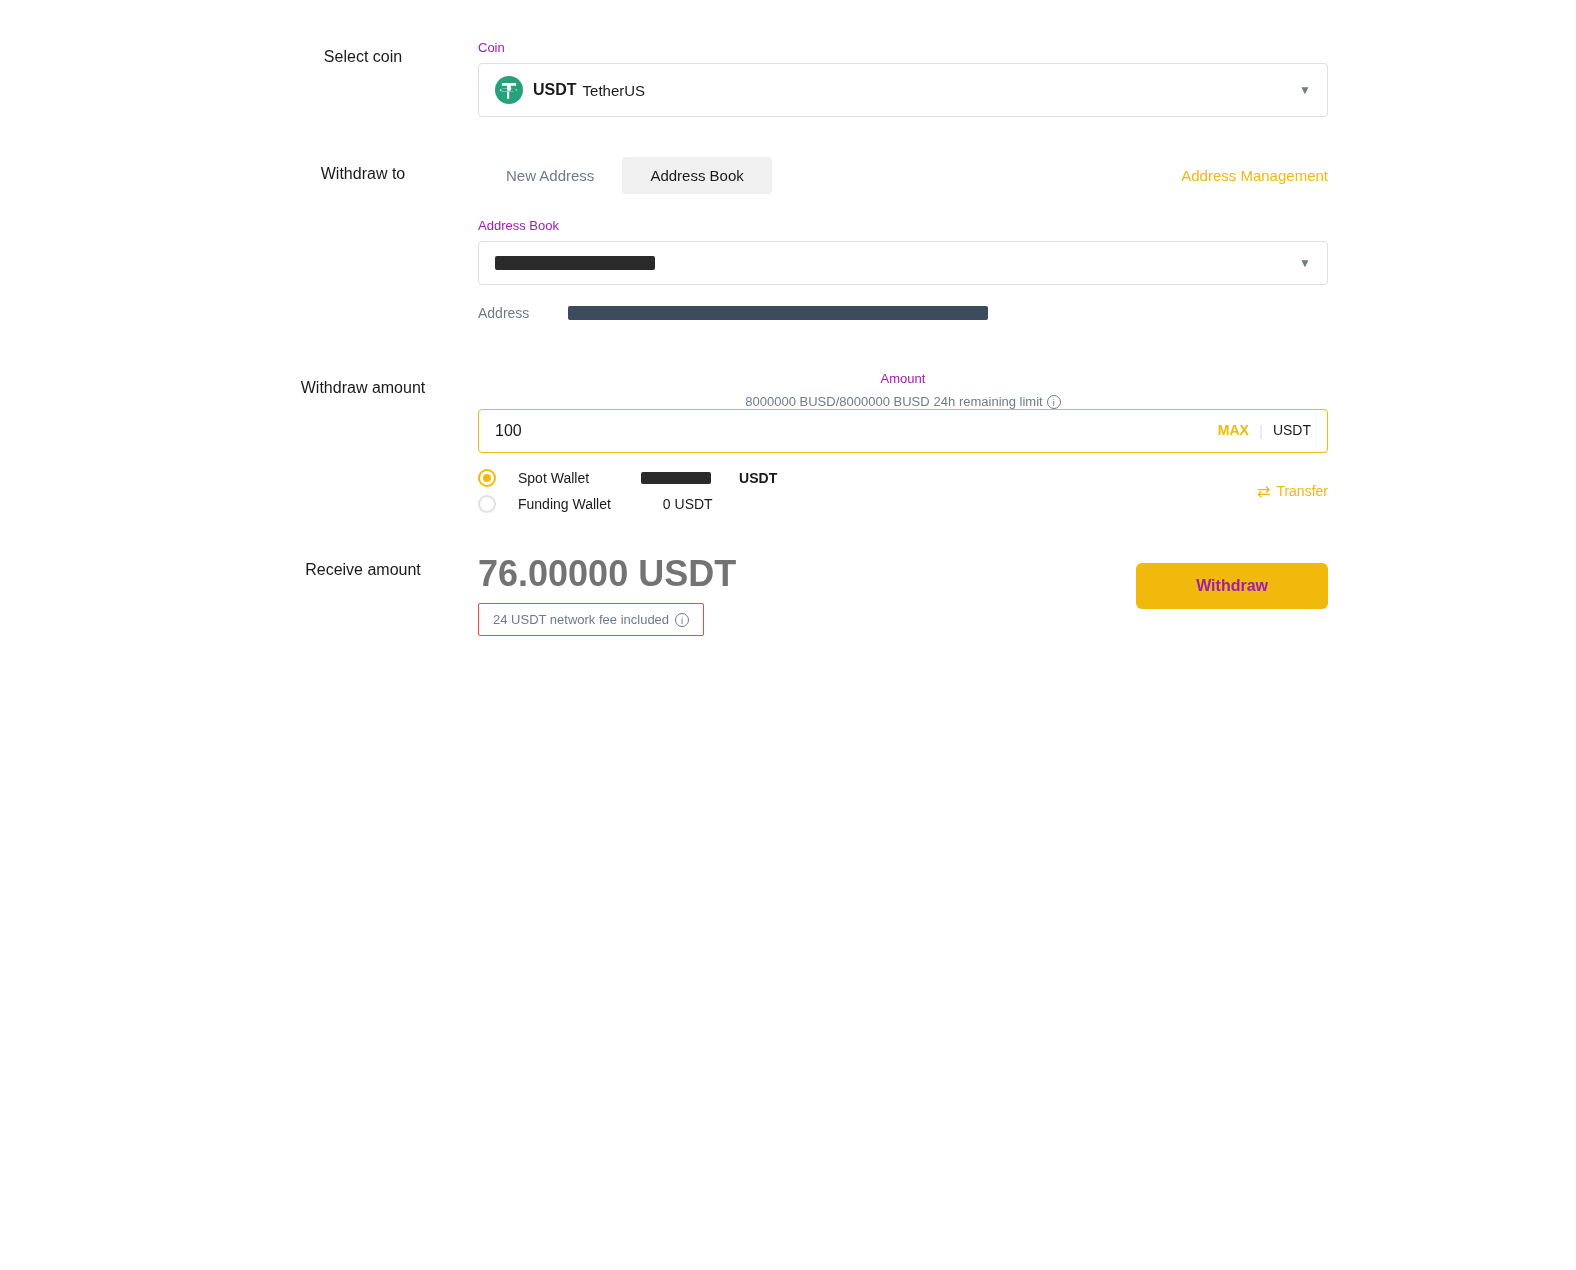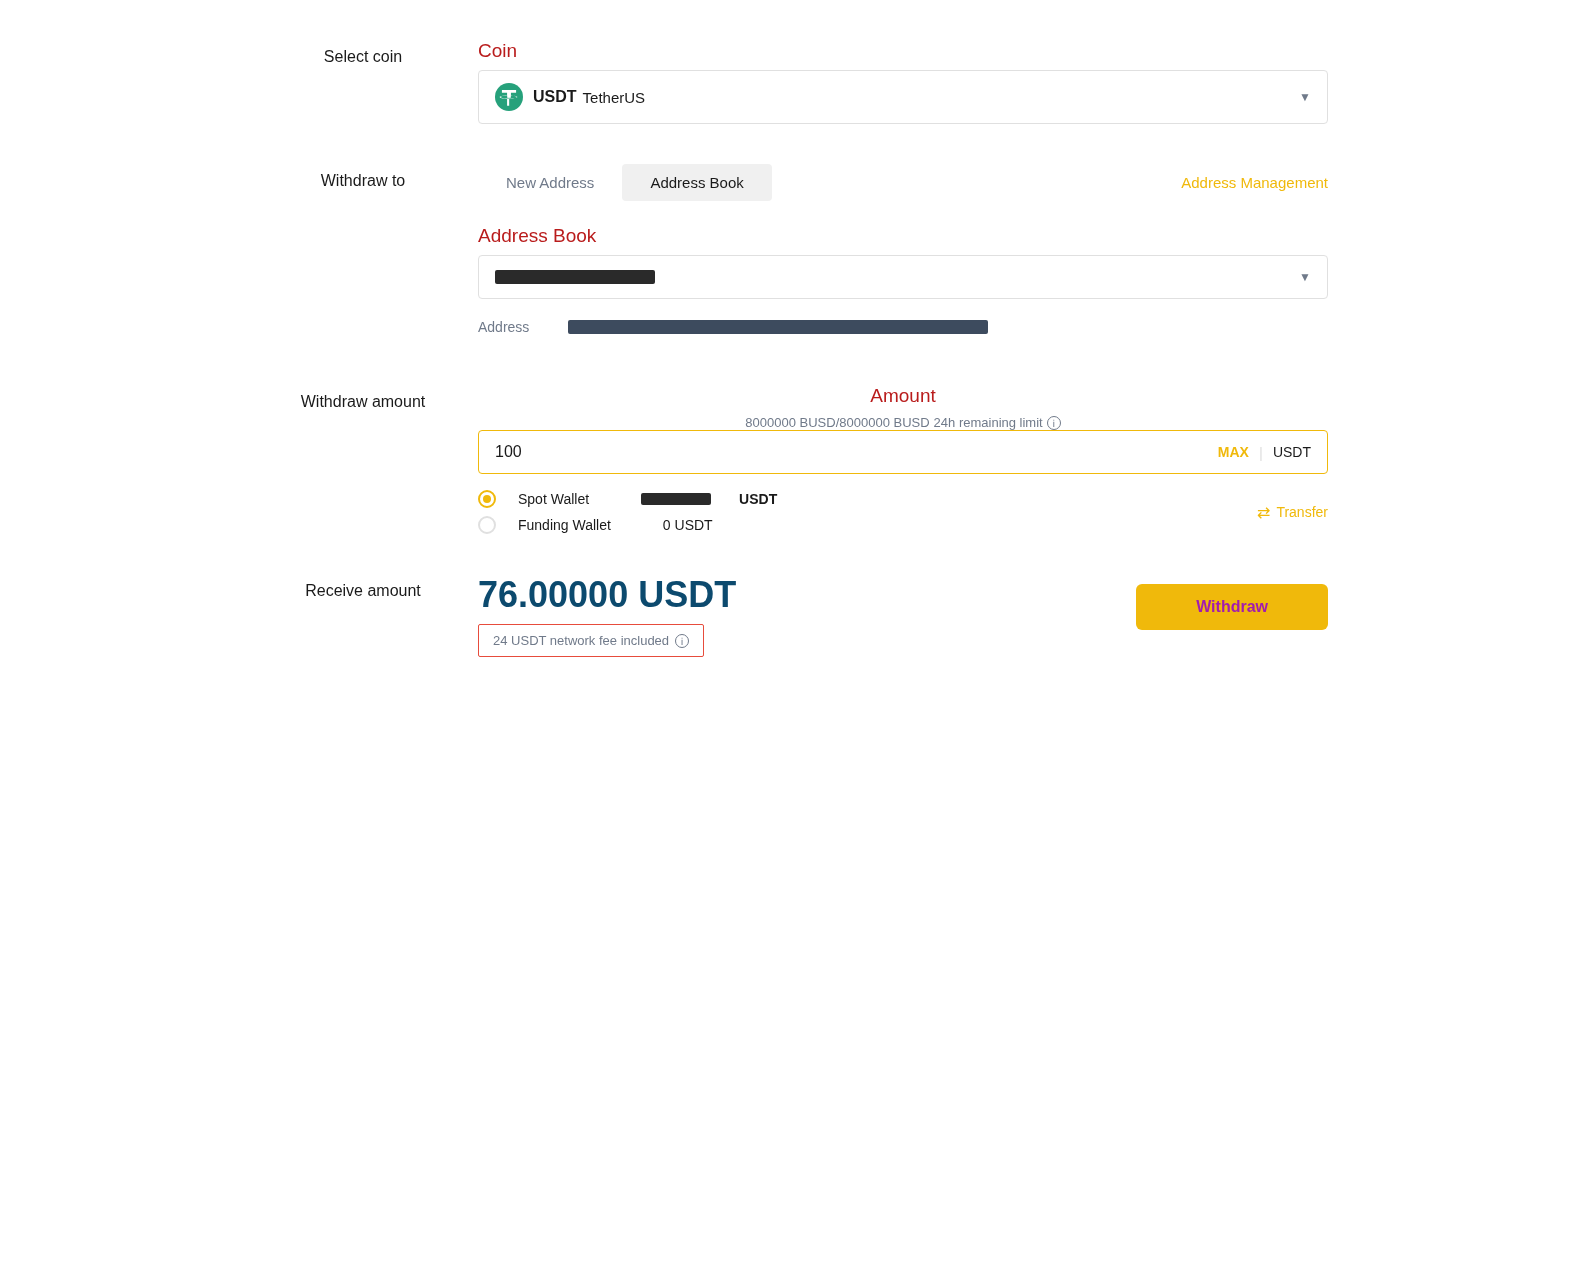--- a/index.html
+++ b/index.html
@@ -25,22 +25,22 @@
       font-size: 16px;
       color: #1a1a1a;
       padding-top: 8px;
       font-weight: 400;
       text-align: center;
     }
     .row-content {
       flex: 1;
     }
     .field-label {
-      font-size: 19px;
-      color: #b91c1c;
+      font-size: 13px;
+      color: #a21caf;
       margin-bottom: 8px;
     }
     .coin-select {
       display: flex;
       align-items: center;
       border: 1px solid #e0e0e0;
       border-radius: 4px;
       padding: 12px 16px;
       cursor: pointer;
       background: #fff;
@@ -168,21 +168,20 @@
       width: 14px;
       height: 14px;
       border: 1px solid #707a8a;
       border-radius: 50%;
       font-size: 10px;
       color: #707a8a;
       cursor: pointer;
     }
     .amount-input-wrapper {
       display: flex;
-      align-items: center;
       border: 1.5px solid #f0b90b;
       border-radius: 4px;
       padding: 12px 16px;
       margin-bottom: 16px;
     }
     .amount-input {
       flex: 1;
       border: none;
       outline: none;
       font-size: 16px;
@@ -264,21 +263,21 @@
     .receive-row {
       display: flex;
       align-items: flex-start;
     }
     .receive-amount-section {
       flex: 1;
     }
     .receive-amount-value {
       font-size: 36px;
       font-weight: 700;
-      color: #0c4a6e;
+      color: #737373;
       margin-bottom: 8px;
     }
     .fee-box {
       display: inline-flex;
       align-items: center;
       gap: 6px;
       border: 1.5px solid #e74c3c;
       border-radius: 2px;
       padding: 8px 14px;
       font-size: 13px;

